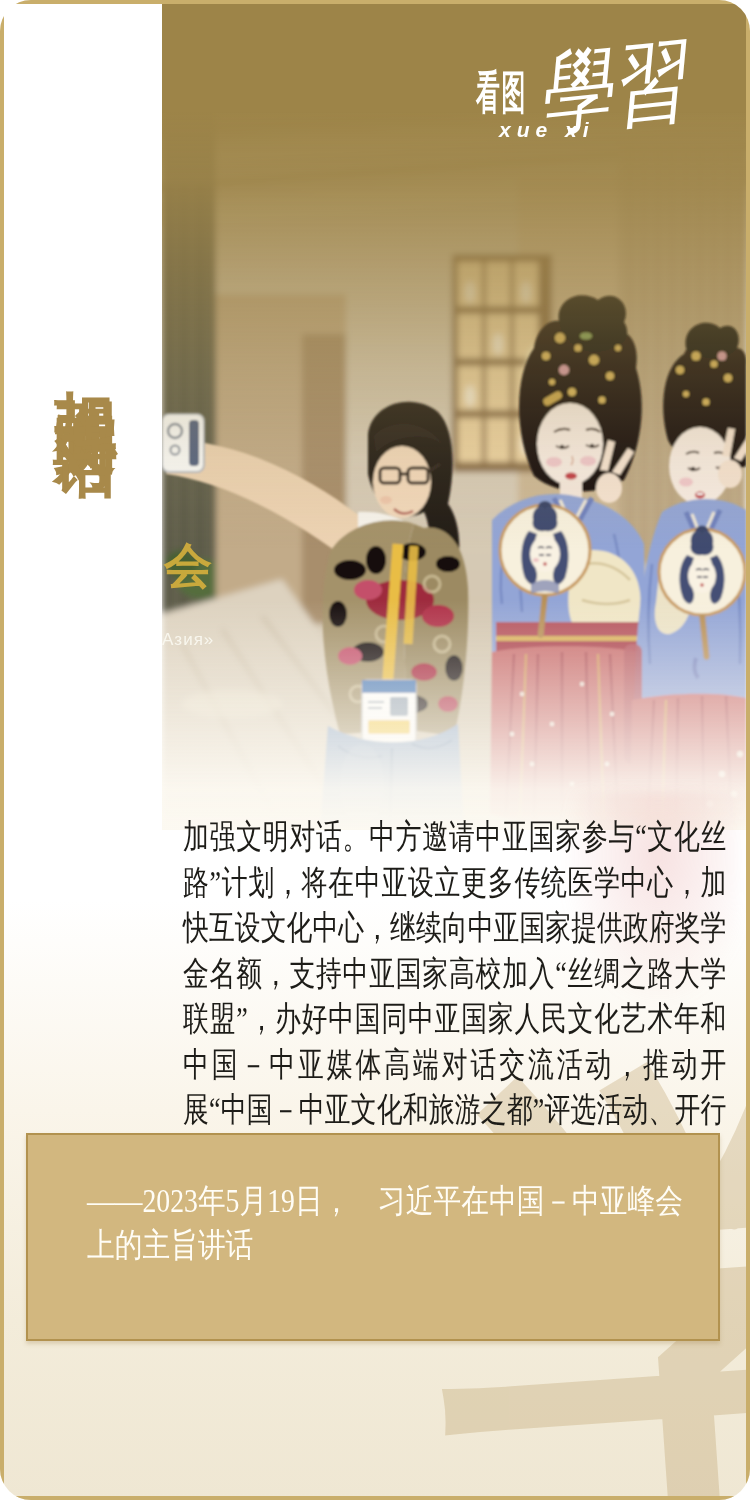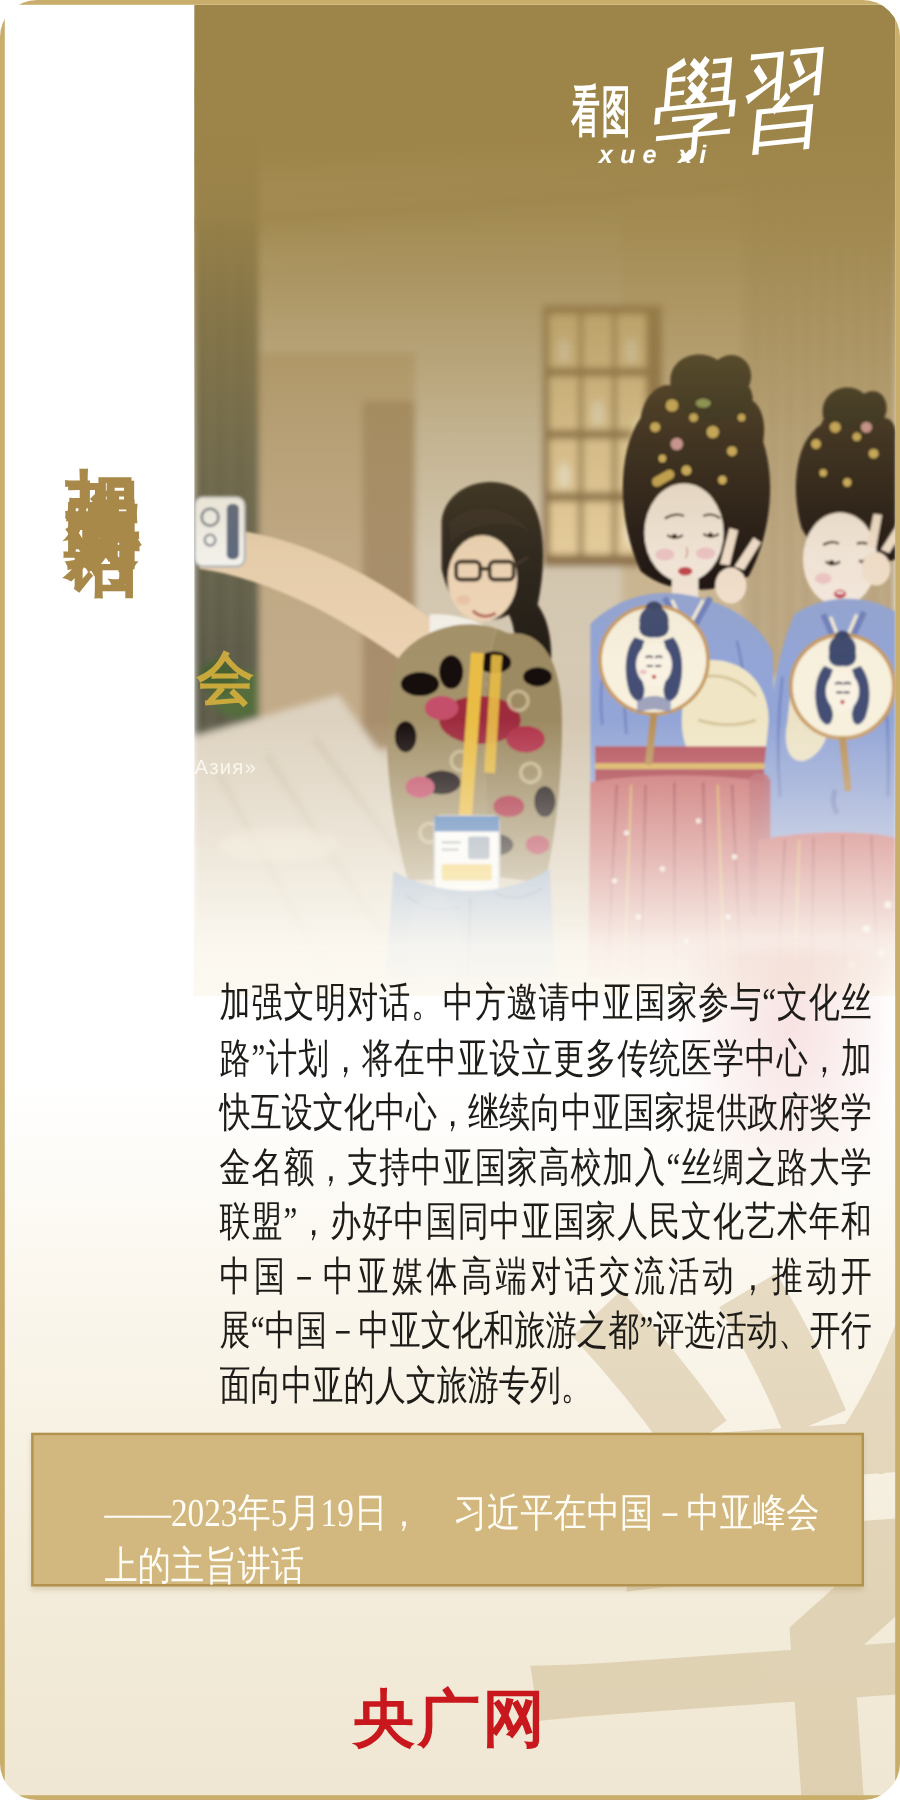--- a/index.html
+++ b/index.html
@@ -43,21 +43,21 @@
     font-size:34px;line-height:45.5px;color:#1d1c18;text-align:justify;}
   .pink-bleed{position:absolute;left:560px;top:790px;width:180px;height:220px;z-index:3;
     background:radial-gradient(ellipse at 55% 30%,rgba(228,158,156,.30),rgba(228,158,156,0) 70%);
     filter:blur(6px);}
 
   
   .watermark{position:absolute;left:430px;top:1060px;z-index:1;font-size:520px;line-height:1;
     font-weight:bold;color:#b4955a;opacity:.28;transform:rotate(-4deg);}
 
   
-  .quote-box{position:absolute;left:26px;top:1194px;width:694px;height:128px;z-index:6;
+  .quote-box{position:absolute;left:26px;top:1133px;width:694px;height:208px;z-index:6;
     background:#d2b77f;border:2px solid #b2924f;box-sizing:border-box;
     box-shadow:0 3px 4px rgba(150,120,60,.25);}
   .quote-text{position:absolute;left:59px;top:44px;width:760px;
     transform:scaleX(.84);transform-origin:left top;
     font-size:33px;line-height:44px;color:#fffdf6;}
 
   
   .brand{position:absolute;left:0;right:0;top:1398px;z-index:6;text-align:center;
     font-size:52px;font-weight:900;letter-spacing:2px;color:#c9181d;
     font-family:"Liberation Sans",sans-serif;}
@@ -438,16 +438,15 @@
 
   <p class="article">加强文明对话。中方邀请中亚国家参与“文化丝路”计划，将在中亚设立更多传统医学中心，加快互设文化中心，继续向中亚国家提供政府奖学金名额，支持中亚国家高校加入“丝绸之路大学联盟”，办好中国同中亚国家人民文化艺术年和中国－中亚媒体高端对话交流活动，推动开展“中国－中亚文化和旅游之都”评选活动、开行面向中亚的人文旅游专列。</p>
 
   <div class="quote-box">
     <div class="quote-text">
       <div>——2023年5月19日，　习近平在中国－中亚峰会</div>
       <div>上的主旨讲话</div>
     </div>
   </div>
 
-  <div class="brand">央广网</div>
 
   <div class="frame"></div>
 </div>
 
 </body></html>

